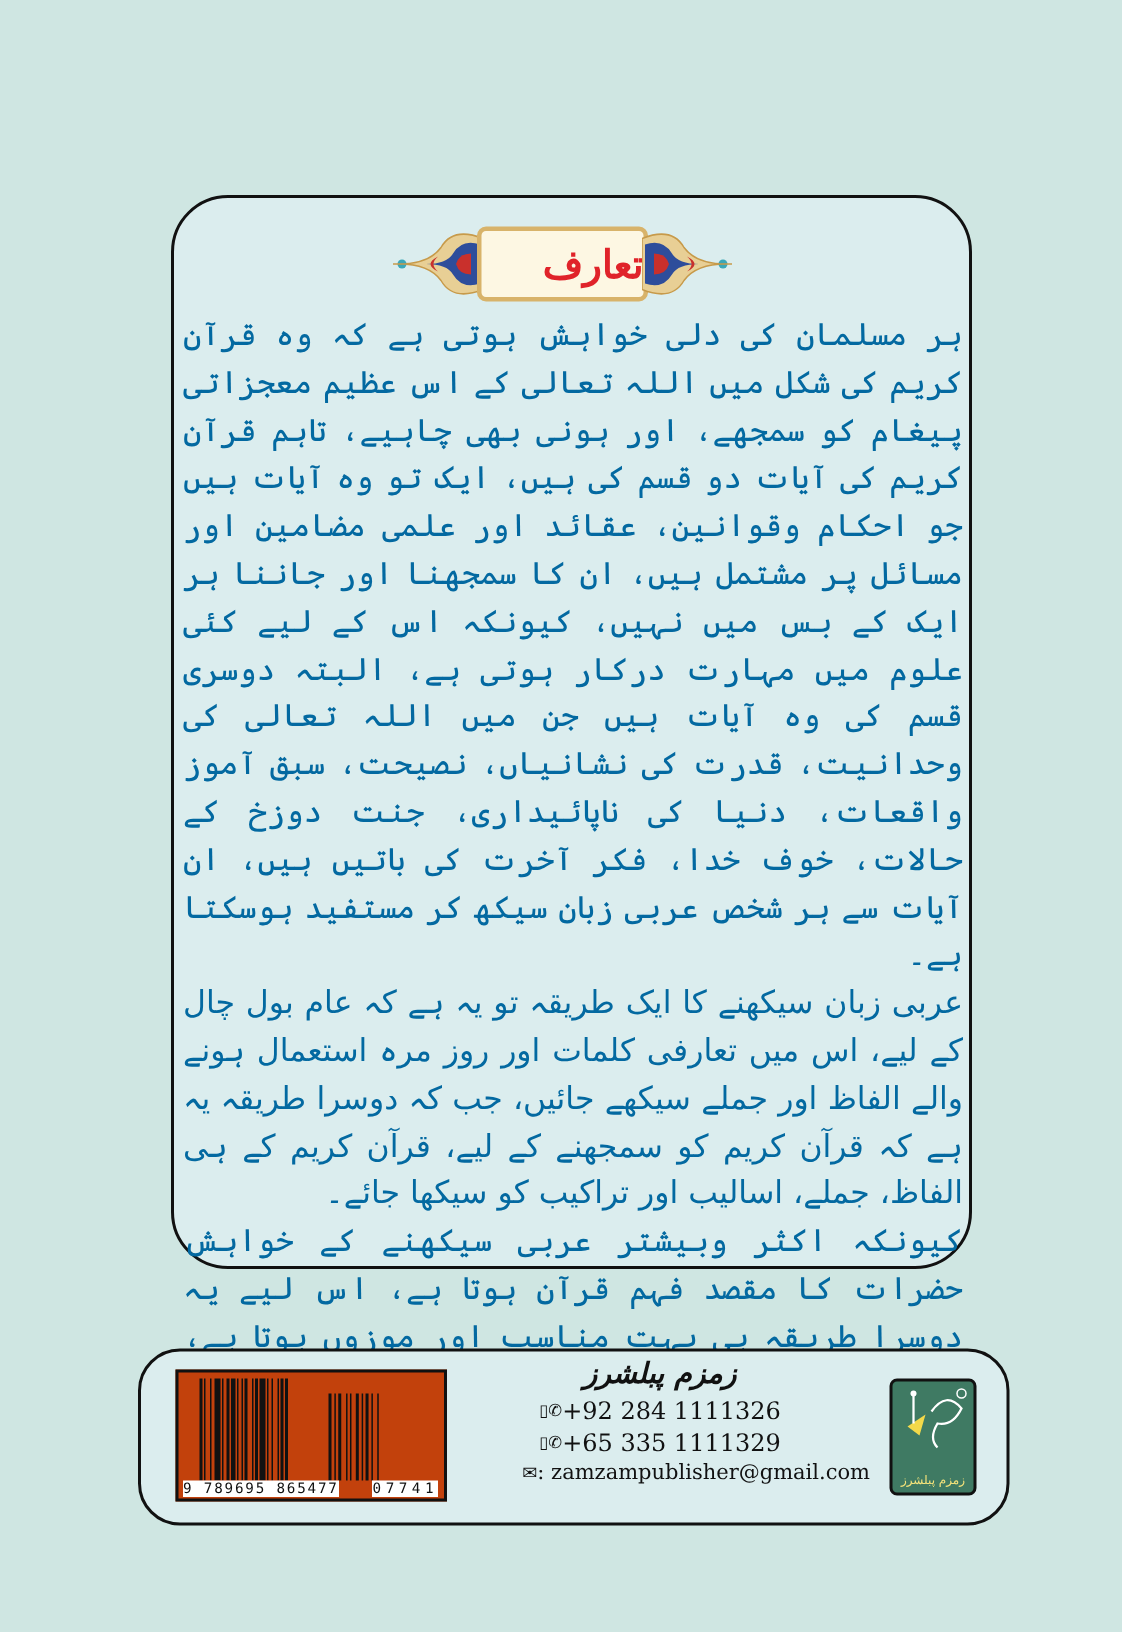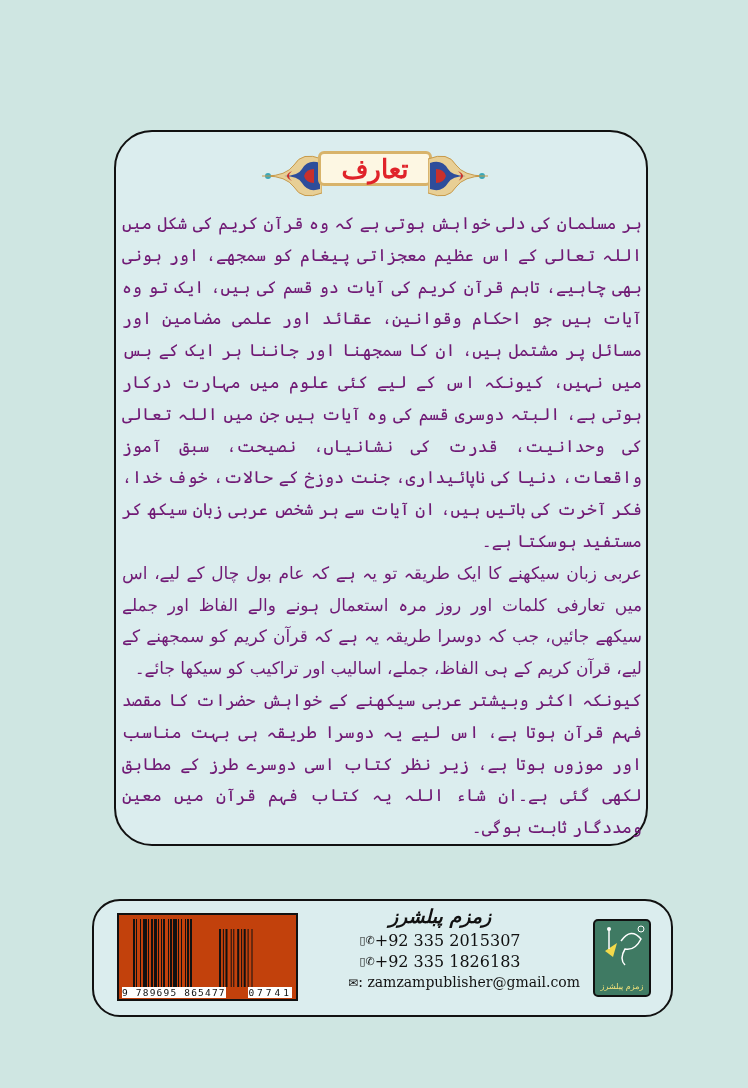--- a/index.html
+++ b/index.html
@@ -11,36 +11,36 @@
     }
     .main-box {
       position: absolute; left: 114px; top: 130px; width: 534px; height: 716px;
       border: 2.5px solid #111; border-radius: 38px;
       background: #dbedee; box-sizing: border-box;
     }
     .title-banner {
       position: absolute; left: 262px; top: 145px; width: 226px; height: 62px;
     }
     .title-plate {
-      position: absolute; left: 56px; top: 6px; width: 114px; height: 35px;
+      position: absolute; left: 56px; top: 6px; width: 114px; height: 50px;
       background: #fdf7e3; border: 3px solid #d8b36a; border-radius: 6px;
-      box-sizing: border-box; display: flex; align-items: center; justify-content: center;
+      box-sizing: border-box; display: flex; align-items: center; justify-content: flex-end;
     }
     .title-text {
       color: #e0232a; font-family: "DejaVu Serif", serif; font-weight: bold;
       font-size: 26px; direction: rtl;
     }
     .orn { position: absolute; top: 6px; width: 60px; height: 50px; }
     .orn.left { left: 0; }
     .orn.right { right: 0; transform: scaleX(-1); }
     .body-text {
       position: absolute; left: 122px; top: 208px; width: 520px;
       direction: rtl; text-align: justify; text-align-last: right;
-      font-family: "DejaVu Serif", serif; font-size: 17px; line-height: 31.8px;
-      color: #701a75;
+      font-family: "DejaVu Serif", serif; font-size: 21px; line-height: 31.8px;
+      color: #0369a1;
     }
     .body-text p { margin: 0; }
     .contact-box {
       position: absolute; left: 92px; top: 899px; width: 581px; height: 118px;
       border: 2.5px solid #111; border-radius: 28px;
       background: #dbedee; box-sizing: border-box;
     }
     .barcode {
       position: absolute; left: 117px; top: 913px; width: 181px; height: 88px;
       background: #c2410c; border: 2px solid #111; box-sizing: border-box;
@@ -140,24 +140,24 @@
       <rect x="128.59999999999994" y="14" width="1" height="58" fill="#111"></rect>
       <rect x="132.49999999999994" y="14" width="1" height="58" fill="#111"></rect>
     </svg>
   <span class="barcode-num bn-main">9 789695 865477</span>
   <span class="barcode-num bn-addon">07741</span>
 </div>
 
 <div class="contact-info">
   <div class="publisher-name">زمزم پبلشرز</div>
   <div class="phone-line">
-    <span class="ic">▯✆</span><span>+92 335 2015307</span>
+    <span class="ic">▯✆</span><span>+92 284 1111326</span>
   </div>
   <div class="phone-line">
-    <span class="ic">▯✆</span><span>+92 335 1826183</span>
+    <span class="ic">▯✆</span><span>+65 335 1111329</span>
   </div>
   <div class="web-line">
     <span class="ic">✉</span><span>: zamzampublisher@gmail.com</span>
   </div>
 </div>
 
 <div class="logo">
   <svg width="54" height="56" viewBox="0 0 54 56">
     <path d="M10 30 L22 22 L18 36 Z" fill="#f3d94a"></path>
     <path d="M14 8 L14 28" stroke="#fff" stroke-width="1.5"></path>

